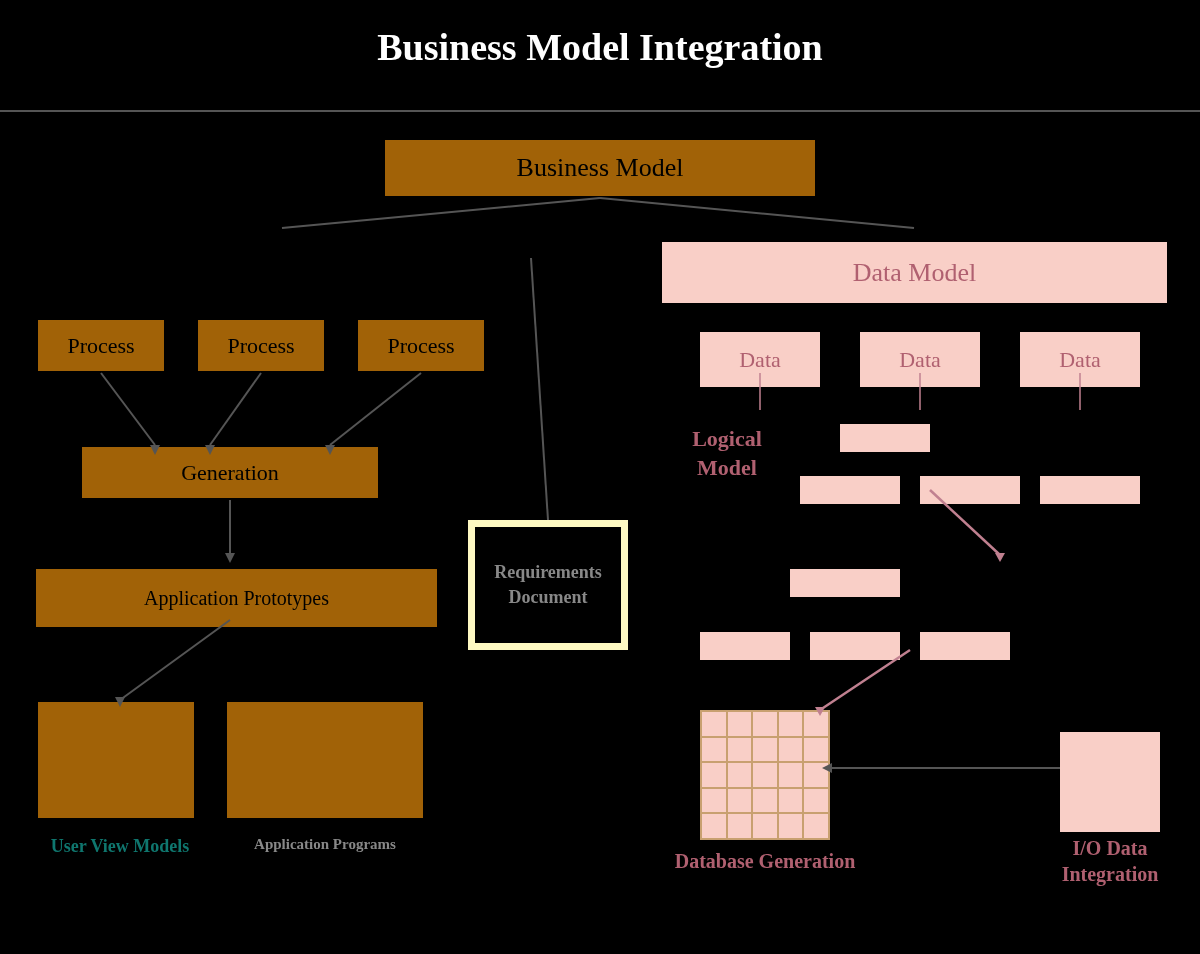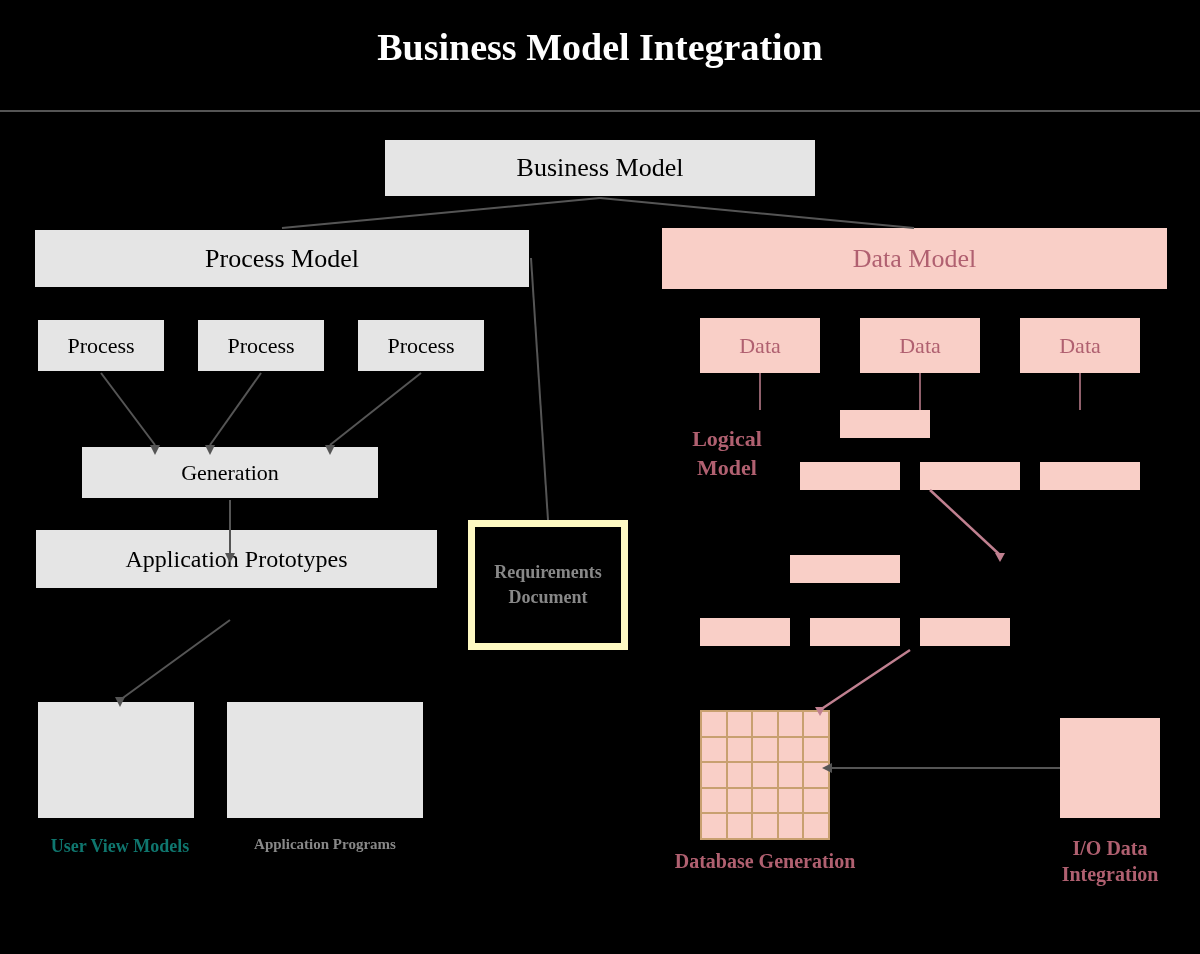--- a/index.html
+++ b/index.html
@@ -12,40 +12,41 @@
       overflow: hidden;
     }
     .diagram-container {
       position: relative;
       width: 1200px;
       height: 707px;
     }
     
     .box-white {
       position: absolute;
-      background: #e5e5e5;
+      background: #a16207;
       border: 2px solid #000;
       display: flex;
       align-items: center;
       justify-content: center;
       font-size: 22px;
       color: #000;
       text-align: center;
     }
     
     .box-pink {
       position: absolute;
       background: #f9cfc7;
       border: 1px solid #f9cfc7;
       display: flex;
       align-items: center;
       justify-content: center;
       font-size: 22px;
       color: #b06070;
       text-align: center;
+      margin-top: 14px;
     }
     
     .label {
       position: absolute;
       color: #b06070;
       font-size: 22px;
       font-weight: bold;
       text-align: center;
       line-height: 1.3;
     }
@@ -81,23 +82,20 @@
   <div style="position:absolute;top:25px;left:0;width:1200px;text-align:center;color:#fff;font-size:38px;font-weight:bold;font-family:'Times New Roman',serif;">
     <span>Business Model Integration</span>
   </div>
 
   <div style="position:absolute;top:110px;left:0;width:1200px;height:2px;background:#555;"></div>
 
   <div class="box-white" style="left:383px;top:138px;width:434px;height:60px;font-size:26px;">
     <span>Business Model</span>
   </div>
 
-  <div class="box-white" style="left:33px;top:228px;width:498px;height:61px;font-size:26px;">
-    <span>Process Model</span>
-  </div>
 
   <div class="box-pink" style="left:662px;top:228px;width:505px;height:61px;font-size:26px;border:2px solid #f9cfc7;">
     <span>Data Model</span>
   </div>
 
   <div class="box-white" style="left:36px;top:318px;width:130px;height:55px;font-size:22px;">
     <span>Process</span>
   </div>
   <div class="box-white" style="left:196px;top:318px;width:130px;height:55px;font-size:22px;">
     <span>Process</span>
@@ -113,21 +111,21 @@
     <span>Data</span>
   </div>
   <div class="box-pink" style="left:1020px;top:318px;width:120px;height:55px;font-size:22px;">
     <span>Data</span>
   </div>
 
   <div class="box-white" style="left:80px;top:445px;width:300px;height:55px;font-size:22px;">
     <span>Generation</span>
   </div>
 
-  <div class="box-white" style="left:34px;top:528px;width:405px;height:62px;font-size:24px;">
+  <div class="box-white" style="left:34px;top:567px;width:405px;height:62px;font-size:20px;">
     <span>Application Prototypes</span>
   </div>
 
   <div style="position:absolute;left:468px;top:520px;width:160px;height:130px;color:#888;font-size:18px;font-weight:bold;text-align:center;line-height:1.4;border:7px solid #fef9c3;display:flex;align-items:center;justify-content:center;transform:rotate(0deg);">
     <span>Requirements Document</span>
   </div>
 
   <div class="label" style="left:662px;top:425px;width:130px;">
     <span>Logical Model</span>
   </div>

